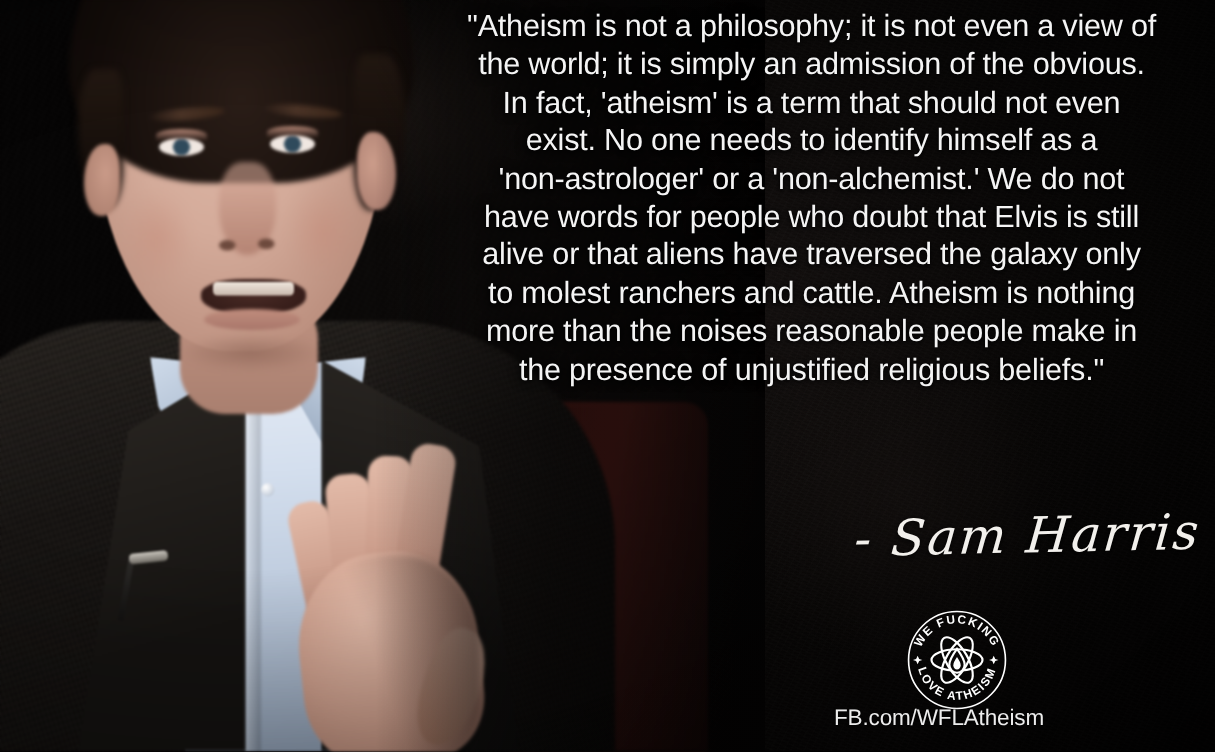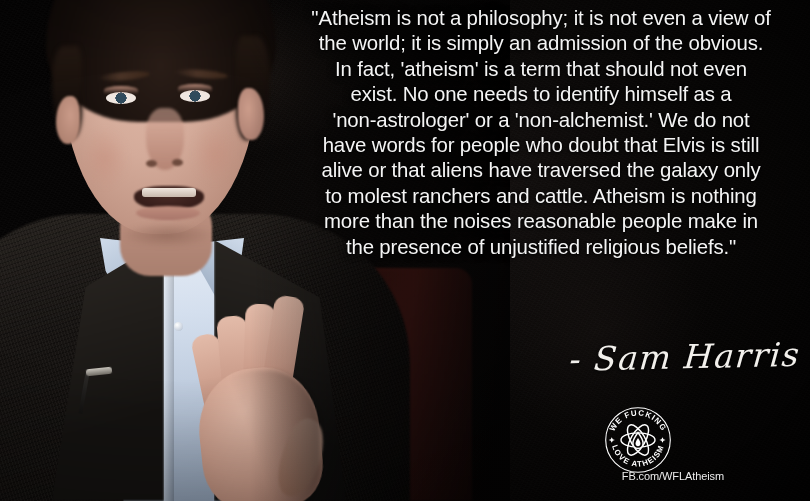--- a/index.html
+++ b/index.html
@@ -402,23 +402,23 @@
     width: 68px;
     height: 68px;
   }
   .badge svg { display: block; width: 68px; height: 68px; }
 
   .fb-url {
     position: absolute;
     left: 556px;
     top: 470px;
     width: 168px;
-    text-align: right;
+    text-align: left;
     color: #ececec;
-    font-size: 11px;
+    font-size: 15px;
     letter-spacing: -.1px;
     text-shadow: 0 1px 3px rgba(0,0,0,.95);
   }
 </style>
 </head>
 <body>
 
 <div id="poster">
 
   <div class="bg-base"></div>

